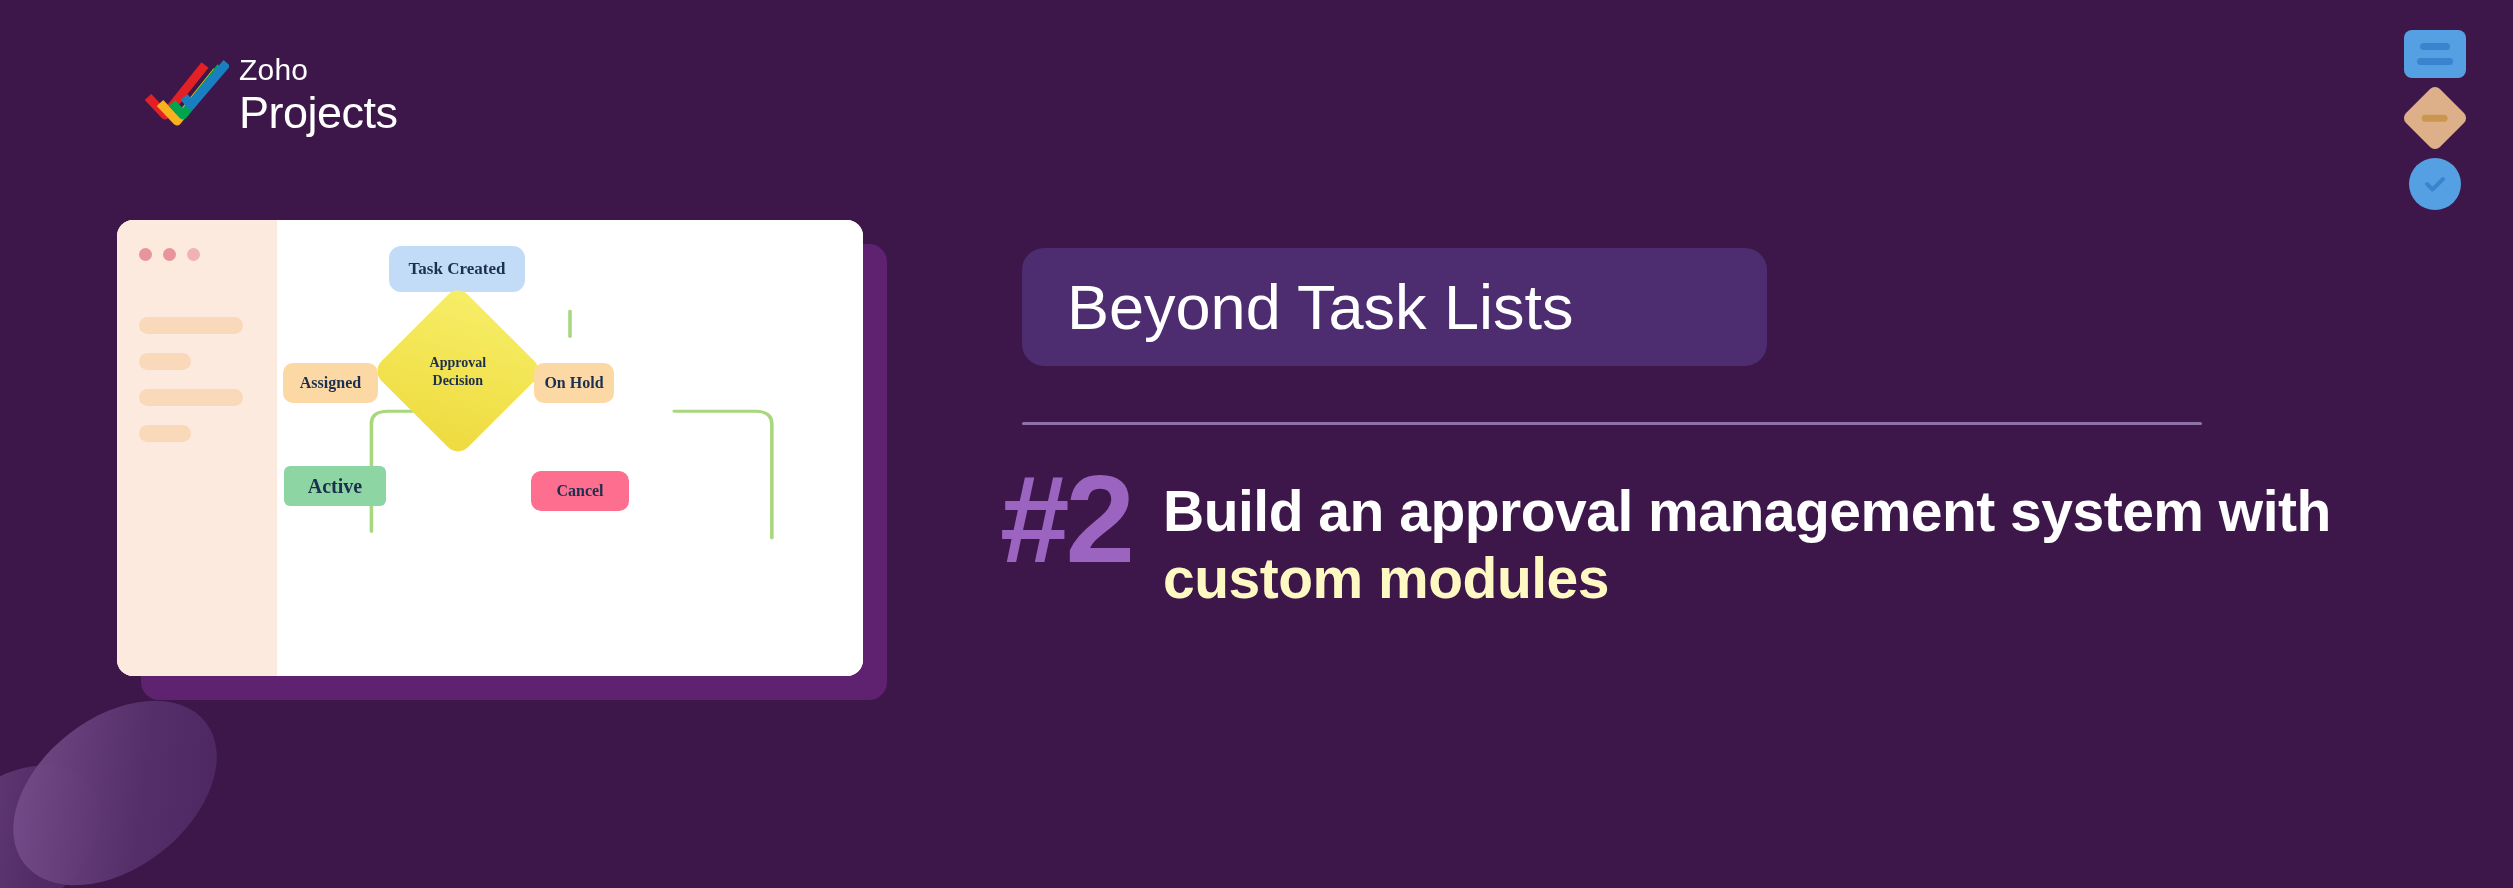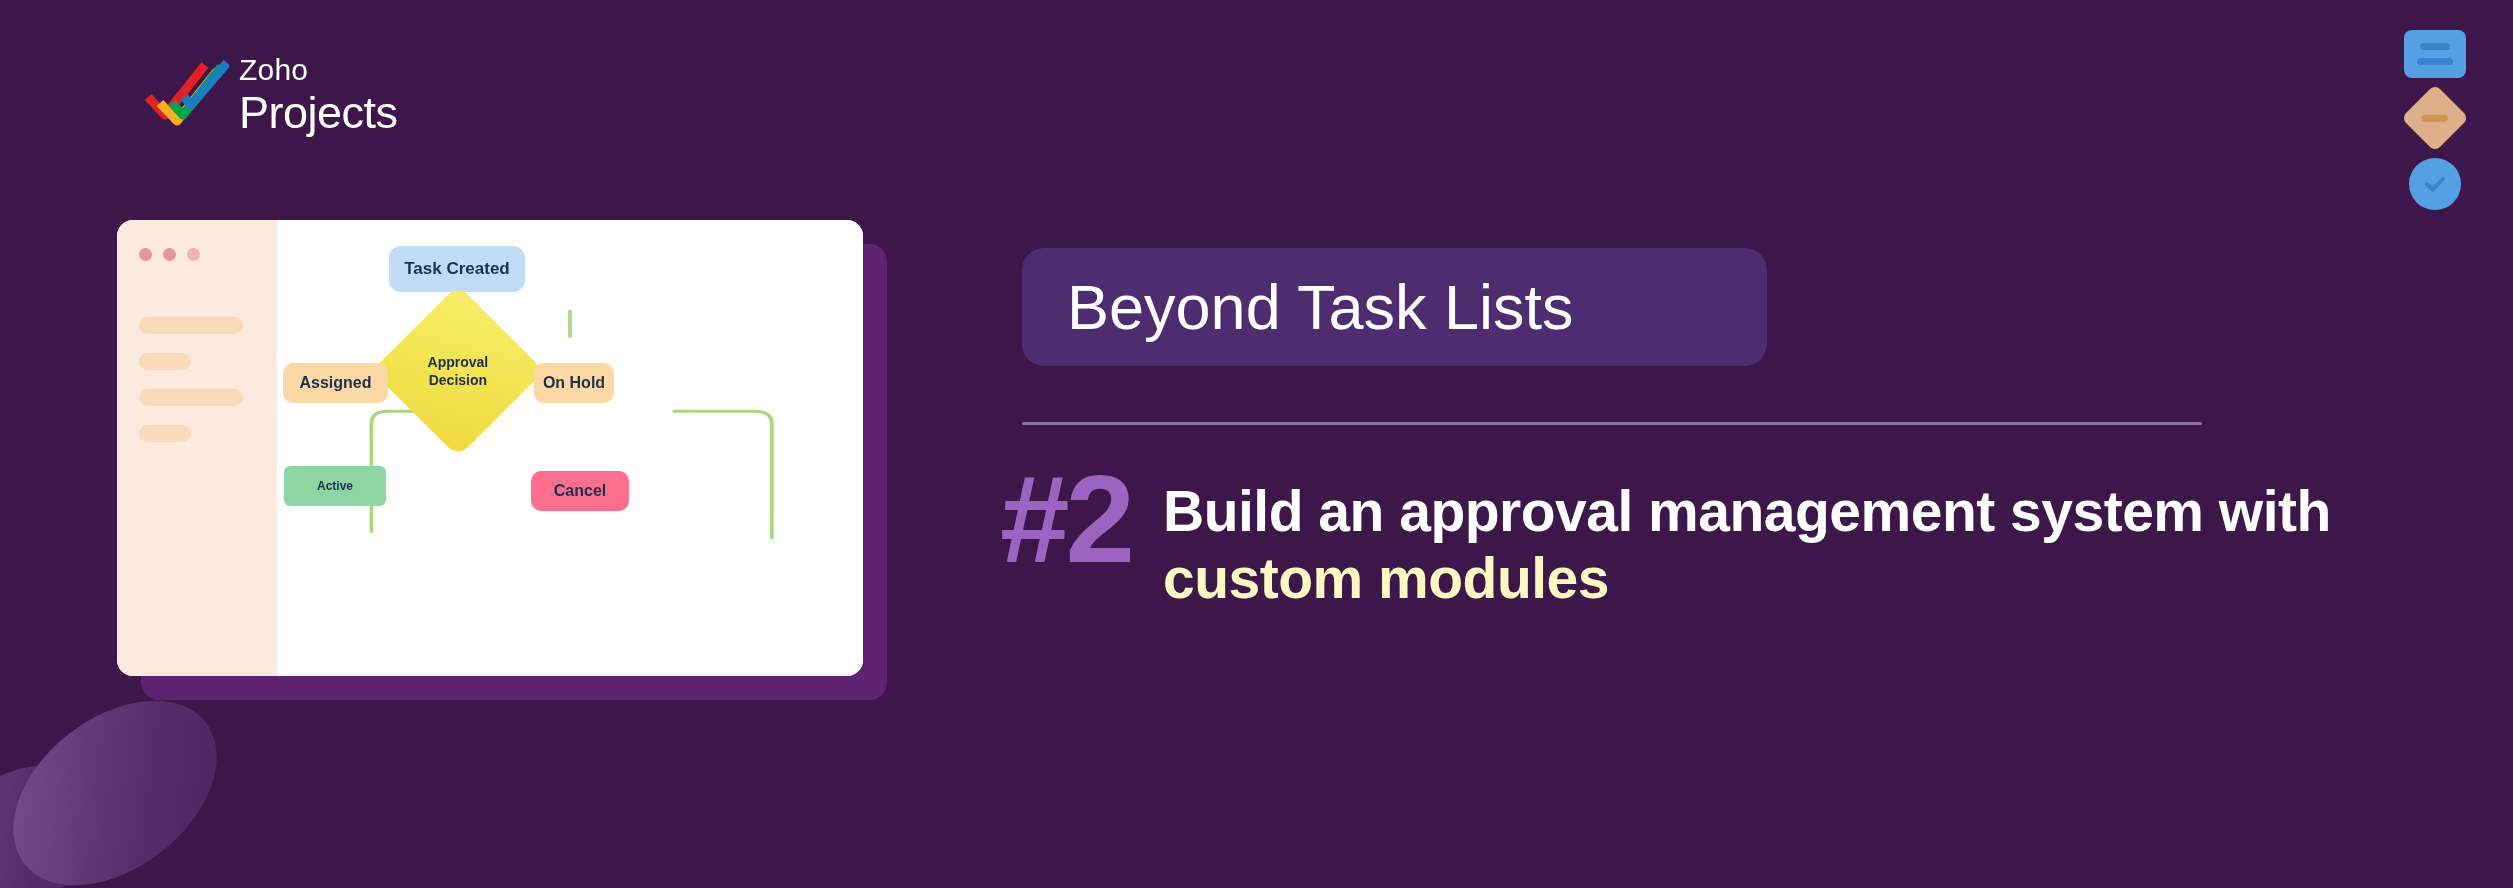--- a/index.html
+++ b/index.html
@@ -55,21 +55,21 @@
   }
 
   
   .mock-wrap { position:absolute; left:117px; top:220px; width:770px; height:480px; }
   .mock-shadow {
     position:absolute; left:24px; top:24px; width:746px; height:456px;
     background:#5f2271; border-radius:18px;
   }
   .mock-card {
     position:absolute; left:0; top:0; width:746px; height:456px;
-    background:#ffffff; border-radius:16px; overflow:hidden; display:flex;
+    background:#ffffff; border-radius:16px; overflow:hidden; display:flex;font-family:Liberation Serif, serif;
   }
   .mock-side {
     width:160px; flex:none; background:#fdeade; padding:28px 22px 0 22px;
   }
   .dots { display:flex; gap:11px; margin-bottom:56px; }
   .dot { width:13px; height:13px; border-radius:50%; }
   .dot.d1 { background:#e8949c; }
   .dot.d2 { background:#e8949c; }
   .dot.d3 { background:#f0b2b6; }
   .ph { height:17px; border-radius:9px; background:#fad9bb; margin-bottom:19px; }
@@ -91,30 +91,30 @@
   }
   .node-diamond {
     left:120px; top:90px; width:122px; height:122px;
     background:linear-gradient(150deg,#f7ee69 0%,#f2e34f 55%,#eeda40 100%);
     border-radius:14px; transform:rotate(45deg);
   }
   .node-diamond .dlabel {
     transform:rotate(-45deg); font-size:14px; line-height:1.25;
   }
   .node-assigned {
-    left:6px; top:143px; width:105px; height:40px; border-radius:10px;
+    left:6px; top:143px; width:95px; height:40px; border-radius:10px;
     background:#fcd9a4; font-size:16px;
   }
   .node-onhold {
     left:257px; top:143px; width:80px; height:40px; border-radius:10px;
     background:#fcd9a4; font-size:16px;
   }
   .node-active {
     left:7px; top:246px; width:102px; height:40px; border-radius:6px;
-    background:#8dd6a3; font-size:12px;
+    background:#8dd6a3; font-size:20px;
   }
   .node-cancel {
     left:254px; top:251px; width:98px; height:40px; border-radius:10px;
     background:#fd6e8f; font-size:16px;
   }
 
   
   .pill {
     position:absolute; left:1022px; top:248px; width:745px; height:118px;
     background:#4d2c70; border-radius:22px;

